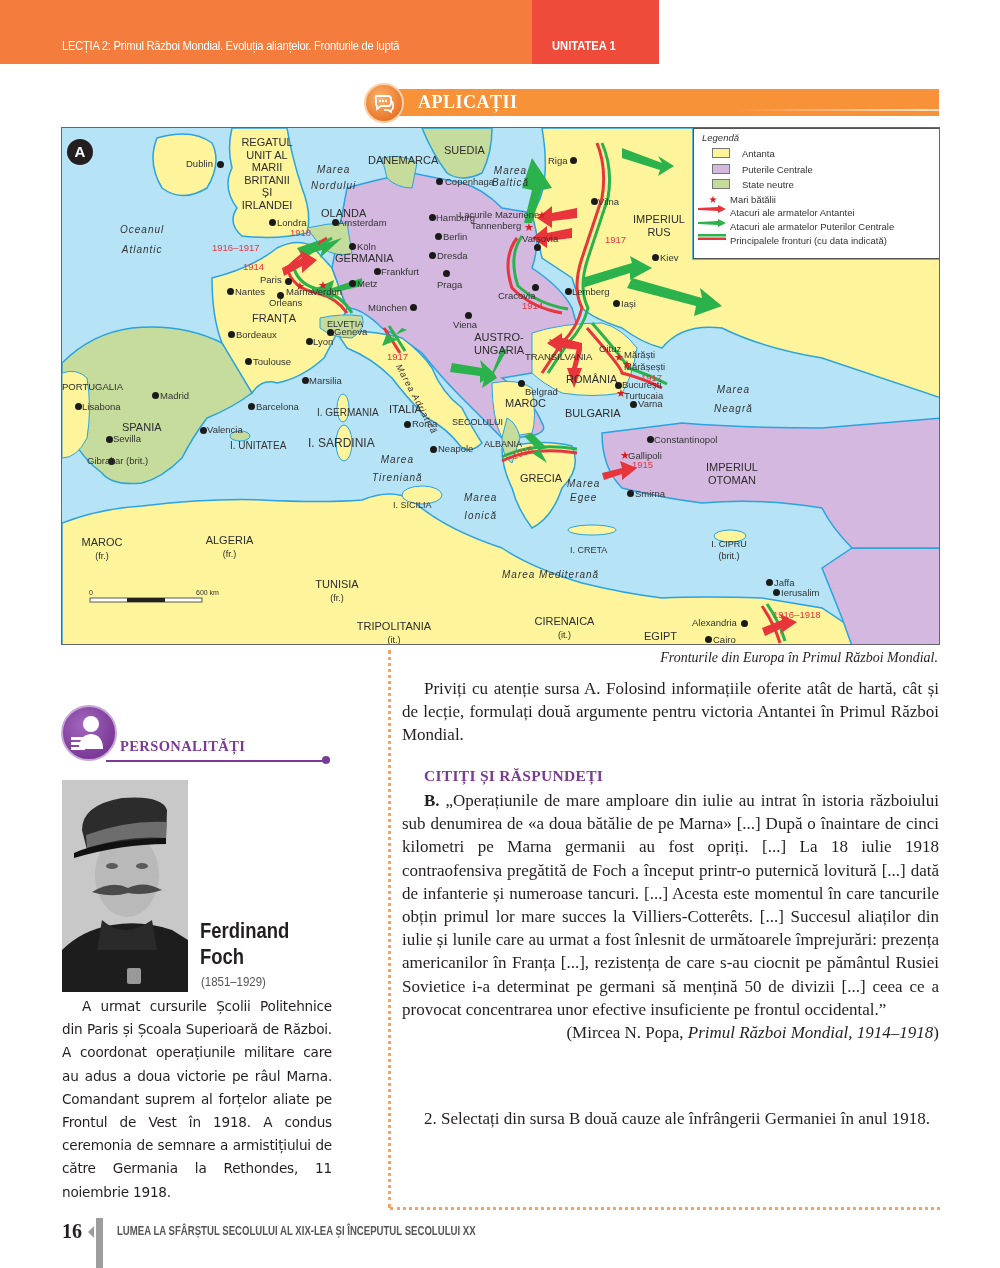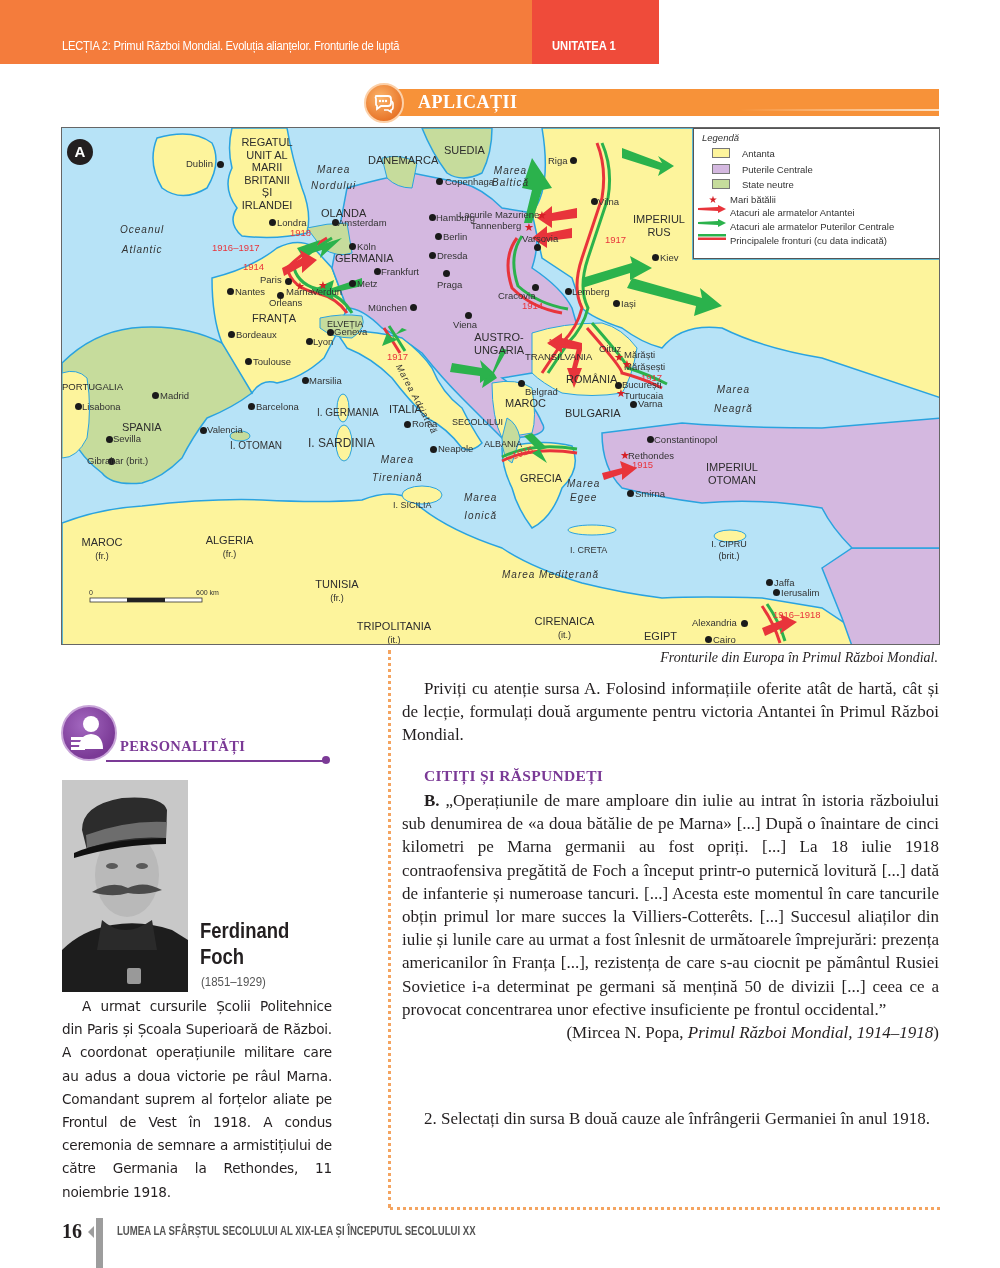--- a/index.html
+++ b/index.html
@@ -204,21 +204,21 @@
   <div class="map-label country" style="left:630px;top:333px;line-height:13px;width:80px">IMPERIUL<br>OTOMAN</div>
   <div class="map-label country" style="left:15px;top:408px;line-height:13px;width:50px">MAROC<br><span style="font-size:9px">(fr.)</span></div>
   <div class="map-label country" style="left:140px;top:406px;line-height:13px;width:55px">ALGERIA<br><span style="font-size:9px">(fr.)</span></div>
   <div class="map-label country" style="left:250px;top:450px;line-height:13px;width:50px">TUNISIA<br><span style="font-size:9px">(fr.)</span></div>
   <div class="map-label country" style="left:292px;top:492px;line-height:13px;width:80px">TRIPOLITANIA<br><span style="font-size:9px">(it.)</span></div>
   <div class="map-label country" style="left:470px;top:487px;line-height:13px;width:65px">CIRENAICA<br><span style="font-size:9px">(it.)</span></div>
   <div class="map-label country" style="left:582px;top:503px">EGIPT</div>
 
   <div class="map-label" style="left:255px;top:280px;font-size:10px">I. GERMANIA</div>
   <div class="map-label" style="left:246px;top:309px;font-size:12px">I. SARDINIA</div>
-  <div class="map-label" style="left:168px;top:313px;font-size:10px">I. OTOMAN</div>
+  <div class="map-label" style="left:168px;top:313px;font-size:10px">I. UNITATEA</div>
   <div class="map-label" style="left:331px;top:373px;font-size:9px">I. SICILIA</div>
   <div class="map-label" style="left:508px;top:418px;font-size:9px">I. CRETA</div>
   <div class="map-label country" style="left:647px;top:410px;font-size:9px;line-height:12px;width:40px">I. CIPRU<br>(brit.)</div>
 
   <div class="map-label sea" style="left:249px;top:34px;line-height:16px;text-align:center">Marea<br>Nordului</div>
   <div class="map-label sea" style="left:430px;top:37px;line-height:12px;text-align:center">Marea<br>Baltică</div>
   <div class="map-label sea" style="left:58px;top:92px;line-height:20px;text-align:center">Oceanul<br>Atlantic</div>
   <div class="map-label sea" style="left:310px;top:323px;line-height:18px;text-align:center">Marea<br>Tireniană</div>
   <div class="map-label sea" style="left:340px;top:235px;transform:rotate(62deg);transform-origin:left top;font-size:9px">Marea Adriatică</div>
   <div class="map-label sea" style="left:402px;top:361px;line-height:18px;text-align:center">Marea<br>Ionică</div>
@@ -306,21 +306,21 @@
     <div class="city-dot" style="left:186px;top:275px"></div>
       <div class="map-label" style="left:194px;top:274px">Barcelona</div>
     <div class="city-dot" style="left:138px;top:299px"></div>
       <div class="map-label" style="left:145px;top:297px">Valencia</div>
     <div class="city-dot" style="left:44px;top:308px"></div>
       <div class="map-label" style="left:51px;top:306px">Sevilla</div>
     <div class="city-dot" style="left:46px;top:330px"></div>
       <div class="map-label" style="left:25px;top:328px">Gibraltar (brit.)</div>
     <div class="city-dot" style="left:585px;top:308px"></div>
       <div class="map-label" style="left:592px;top:307px">Constantinopol</div>
-    <div class="map-label" style="left:566px;top:323px">Rethondes</div>
+    <div class="map-label" style="left:566px;top:323px">Gallipoli</div>
     <div class="city-dot" style="left:565px;top:362px"></div>
       <div class="map-label" style="left:573px;top:361px">Smirna</div>
     <div class="city-dot" style="left:704px;top:451px"></div>
       <div class="map-label" style="left:712px;top:450px">Jaffa</div>
     <div class="city-dot" style="left:711px;top:461px"></div>
       <div class="map-label" style="left:719px;top:460px">Ierusalim</div>
     <div class="city-dot" style="left:679px;top:492px"></div>
       <div class="map-label" style="left:630px;top:490px">Alexandria</div>
     <div class="city-dot" style="left:643px;top:508px"></div>
       <div class="map-label" style="left:651px;top:507px">Cairo</div>

